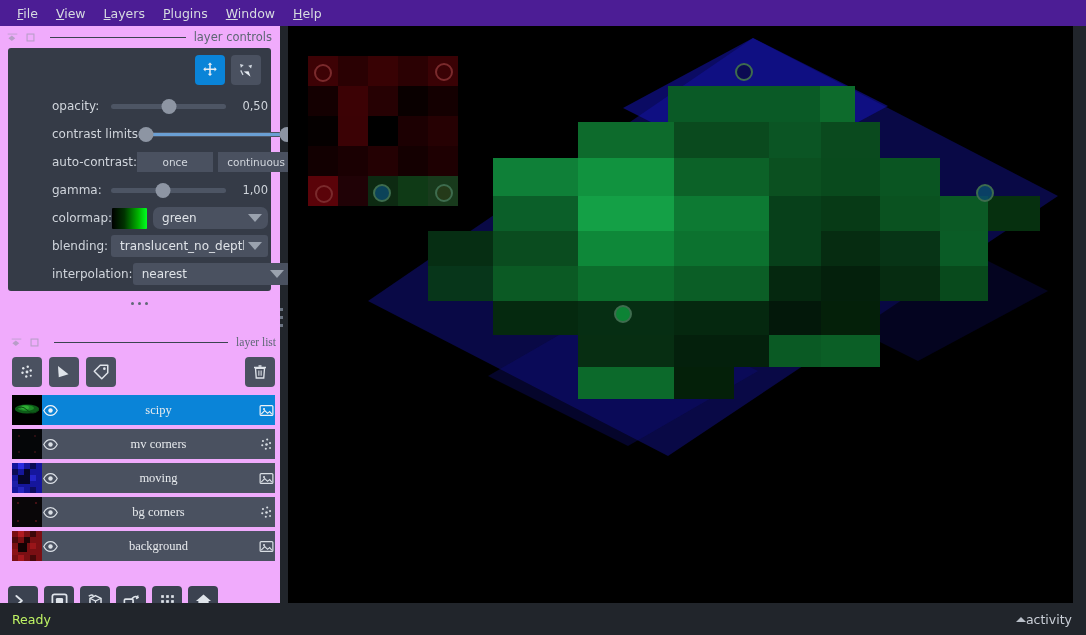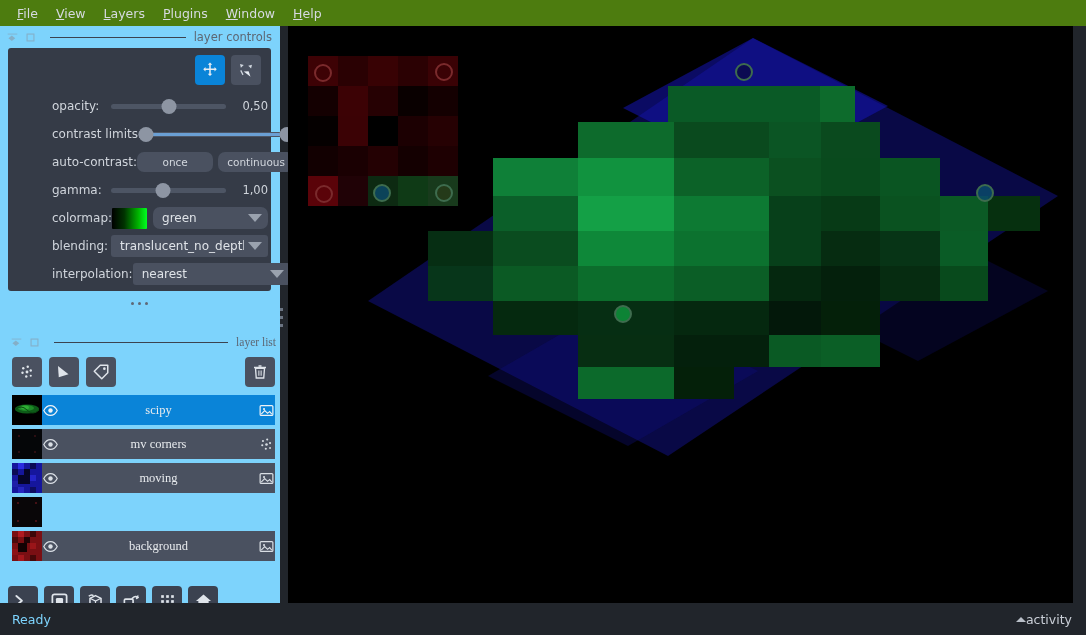--- a/index.html
+++ b/index.html
@@ -20,21 +20,21 @@
     width: 1086px;
     height: 635px;
     background: #21252b;
   }
 
   
   .menubar {
     position: absolute;
     left: 0; top: 0;
     width: 1086px; height: 26px;
-    background: #4d7c0f;
+    background: #4c1d95;
     display: flex;
     align-items: center;
     padding-left: 8px;
     box-sizing: border-box;
   }
   .menu-item {
     font-size: 12.5px;
     color: #d6dae0;
     padding: 3px 9px;
     cursor: default;
@@ -42,21 +42,21 @@
   }
   .menu-item .mn {
     text-decoration: underline;
   }
 
   
   .leftcol {
     position: absolute;
     left: 0; top: 26px;
     width: 280px; height: 577px;
-    background: #7dd3fc;
+    background: #f0abfc;
   }
 
   
   .dock-title {
     position: relative;
     height: 22px;
     display: flex;
     align-items: center;
     padding: 0 8px 0 6px;
     box-sizing: border-box;
@@ -171,21 +171,21 @@
   
   .btn-pair {
     display: flex;
     gap: 5px;
     flex: 1;
   }
   .pill-btn {
     flex: 1;
     height: 20px;
     background: #4a5160;
-    border-radius: 7px;
+    border-radius: 0;
     font-size: 10.5px;
     color: #d2d7de;
     display: flex;
     align-items: center;
     justify-content: center;
   }
 
   
   .combo {
     flex: 1;
@@ -350,21 +350,21 @@
     left: 0; bottom: 0;
     width: 1086px; height: 32px;
     background: #21252b;
     display: flex;
     align-items: center;
     padding: 0 14px 0 12px;
     box-sizing: border-box;
   }
   .status-text {
     font-size: 12.5px;
-    color: #7dd3fc;
+    color: #bef264;
   }
   .status-spacer { flex: 1; }
   .activity-btn {
     display: flex;
     align-items: center;
     font-size: 12.5px;
     color: #c9ced6;
   }
   .activity-caret {
     width: 0; height: 0;
@@ -648,20 +648,36 @@
         <div class="layer-row">
           <div class="layer-thumb">
             <svg width="30" height="30" viewBox="0 0 30 30">
               <rect width="30" height="30" fill="#090608"></rect>
               <circle cx="6" cy="6" r="1" fill="#5a1418"></circle>
               <circle cx="24" cy="6" r="1" fill="#5a1418"></circle>
               <circle cx="6" cy="24" r="1" fill="#5a1418"></circle>
               <circle cx="24" cy="24" r="1" fill="#5a1418"></circle>
             </svg>
           </div>
+          <div class="layer-main">
+            <svg class="eye-icon" viewBox="0 0 24 24">
+              <path d="M12 5C6 5 2.5 12 2.5 12S6 19 12 19s9.5-7 9.5-7S18 5 12 5z" fill="none" stroke="#d9dee4" stroke-width="1.7"></path>
+              <circle cx="12" cy="12" r="3.1" fill="#d9dee4"></circle>
+            </svg>
+            <div class="layer-name">bg corners</div>
+            <svg class="type-icon" viewBox="0 0 24 24">
+              <circle cx="7" cy="7" r="1.5" fill="#d9dee4"></circle>
+                <circle cx="13" cy="5" r="1.5" fill="#d9dee4"></circle>
+              <circle cx="17" cy="10" r="1.5" fill="#d9dee4"></circle>
+                <circle cx="6" cy="13" r="1.5" fill="#d9dee4"></circle>
+              <circle cx="12" cy="12" r="1.8" fill="#d9dee4"></circle>
+                <circle cx="11" cy="18" r="1.5" fill="#d9dee4"></circle>
+              <circle cx="17" cy="17" r="1.3" fill="#d9dee4"></circle>
+            </svg>
+          </div>
         </div>
 
         <div class="layer-row">
           <div class="layer-thumb">
             <svg width="30" height="30" viewBox="0 0 30 30">
               <rect width="30" height="30" fill="#000"></rect>
               <rect x="0" y="0" width="30" height="30" fill="#7a0f13"></rect>
               <rect x="6" y="0" width="6" height="6" fill="#b01a20"></rect>
               <rect x="18" y="0" width="6" height="6" fill="#3d0709"></rect>
               <rect x="0" y="6" width="6" height="6" fill="#4a0a0c"></rect>

